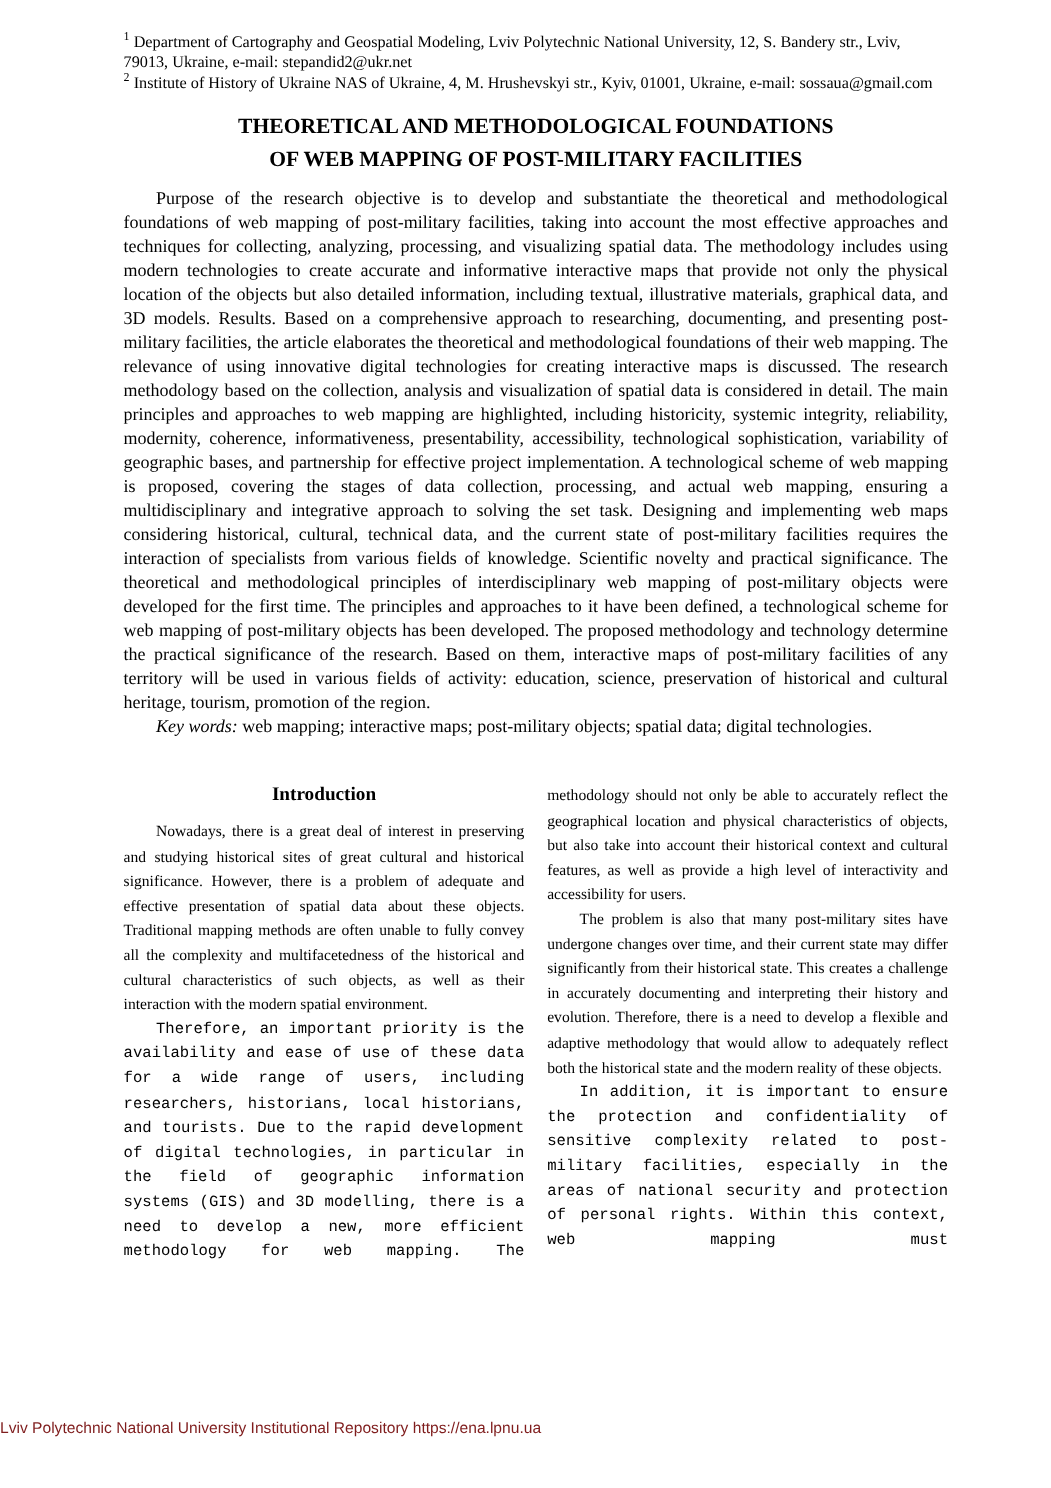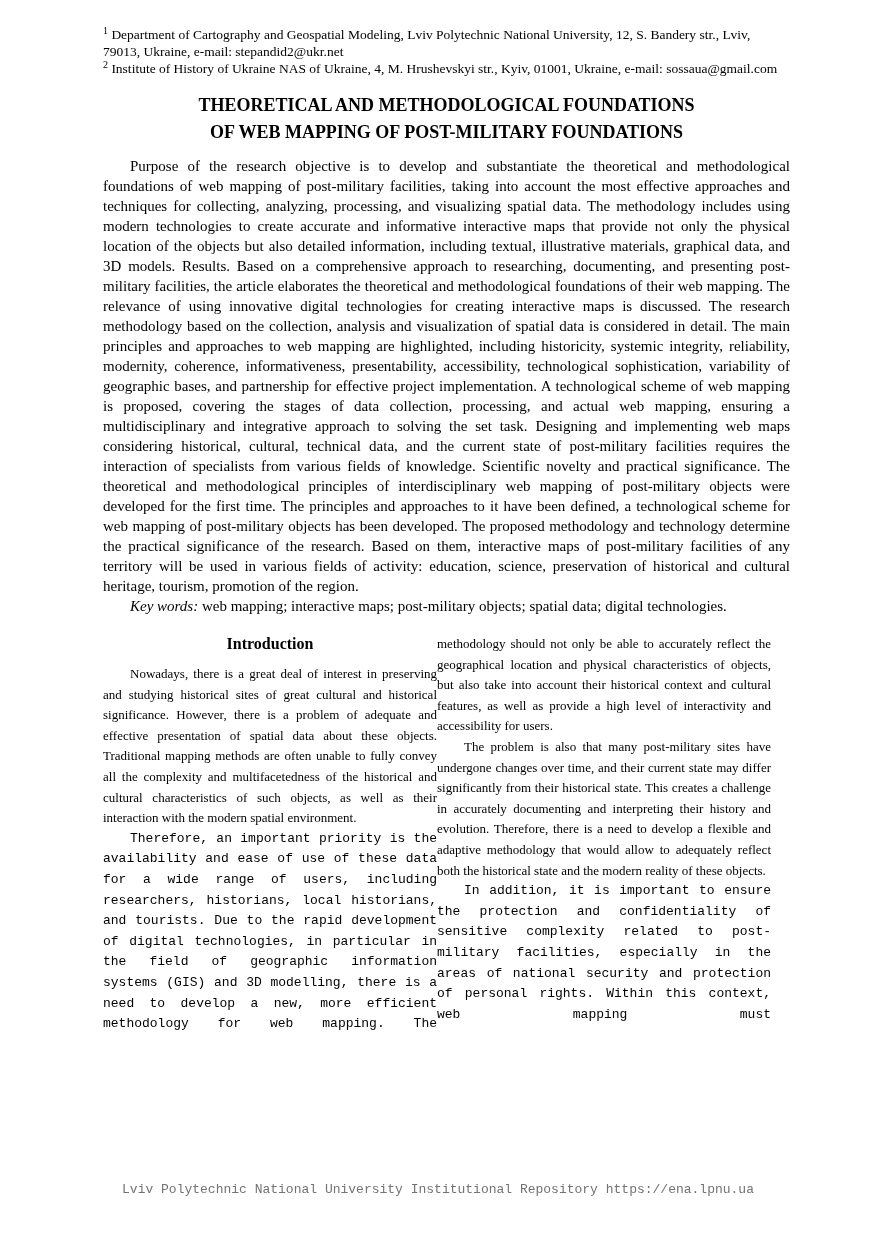--- a/index.html
+++ b/index.html
@@ -59,22 +59,23 @@
     text-indent: 27px;
   }
   .keywords {
     margin: 0;
     font-size: 15px;
     line-height: 20px;
     text-indent: 27px;
   }
   .keywords em { font-style: italic; }
   .columns {
-    margin-top: 18px;
+    margin-top: 37px;
     display: flex;
+    gap: 19px;
   }
   .col { width: 334px; }
   .section-heading {
     margin: 0 0 10px 0;
     font-size: 16px;
     font-weight: bold;
     text-align: center;
     line-height: 20px;
   }
   .body-par {
@@ -83,43 +84,43 @@
     line-height: 20.6px;
     text-align: justify;
   }
   .indent { text-indent: 27px; }
   .cont { text-align-last: justify; font-family: Liberation Mono, monospace; }
   .footer {
     position: absolute;
     left: 0;
     right: 0;
     top: 1182px;
-    text-align: center;
-    font-family: Liberation Mono, monospace;
+    text-align: left;
+    font-family: Liberation Sans, sans-serif;
     font-size: 13px;
-    color: #737373;
+    color: #7f1d1d;
   }
 </style>
 </head>
 <body>
 
 <div class="page">
   <div class="content">
 
 
 
     <div class="affiliations">
       <div class="affil"><sup>1</sup><span> Department of Cartography and Geospatial Modeling, Lviv Polytechnic National University, 12, S. Bandery str., Lviv, 79013, Ukraine, e-mail: stepandid2@ukr.net</span></div>
       <div class="affil"><sup>2</sup><span> Institute of History of Ukraine NAS of Ukraine, 4, M. Hrushevskyi str., Kyiv, 01001, Ukraine, e-mail: sossaua@gmail.com</span></div>
     </div>
 
 
     <h1 class="title">
       <span class="tl">THEORETICAL AND METHODOLOGICAL FOUNDATIONS</span>
-      <span class="tl">OF WEB MAPPING OF POST-MILITARY FOUNDATIONS</span>
+      <span class="tl">OF WEB MAPPING OF POST-MILITARY FACILITIES</span>
     </h1>
 
     <p class="abstract">Purpose of the research objective is to develop and substantiate the theoretical and methodological foundations of web mapping of post-military facilities, taking into account the most effective approaches and techniques for collecting, analyzing, processing, and visualizing spatial data. The methodology includes using modern technologies to create accurate and informative interactive maps that provide not only the physical location of the objects but also detailed information, including textual, illustrative materials, graphical data, and 3D models. Results. Based on a comprehensive approach to researching, documenting, and presenting post-military facilities, the article elaborates the theoretical and methodological foundations of their web mapping. The relevance of using innovative digital technologies for creating interactive maps is discussed. The research methodology based on the collection, analysis and visualization of spatial data is considered in detail. The main principles and approaches to web mapping are highlighted, including historicity, systemic integrity, reliability, modernity, coherence, informativeness, presentability, accessibility, technological sophistication, variability of geographic bases, and partnership for effective project implementation. A technological scheme of web mapping is proposed, covering the stages of data collection, processing, and actual web mapping, ensuring a multidisciplinary and integrative approach to solving the set task. Designing and implementing web maps considering historical, cultural, technical data, and the current state of post-military facilities requires the interaction of specialists from various fields of knowledge. Scientific novelty and practical significance. The theoretical and methodological principles of interdisciplinary web mapping of post-military objects were developed for the first time. The principles and approaches to it have been defined, a technological scheme for web mapping of post-military objects has been developed. The proposed methodology and technology determine the practical significance of the research. Based on them, interactive maps of post-military facilities of any territory will be used in various fields of activity: education, science, preservation of historical and cultural heritage, tourism, promotion of the region.</p>
 
     <p class="keywords"><em>Key words:</em><span> web mapping; interactive maps; post-military objects; spatial data; digital technologies.</span></p>
 
     <div class="columns">
       <div class="col">
         <h2 class="section-heading">Introduction</h2>
         <p class="body-par indent">Nowadays, there is a great deal of interest in preserving and studying historical sites of great cultural and historical significance. However, there is a problem of adequate and effective presentation of spatial data about these objects. Traditional mapping methods are often unable to fully convey all the complexity and multifacetedness of the historical and cultural characteristics of such objects, as well as their interaction with the modern spatial environment.</p>

